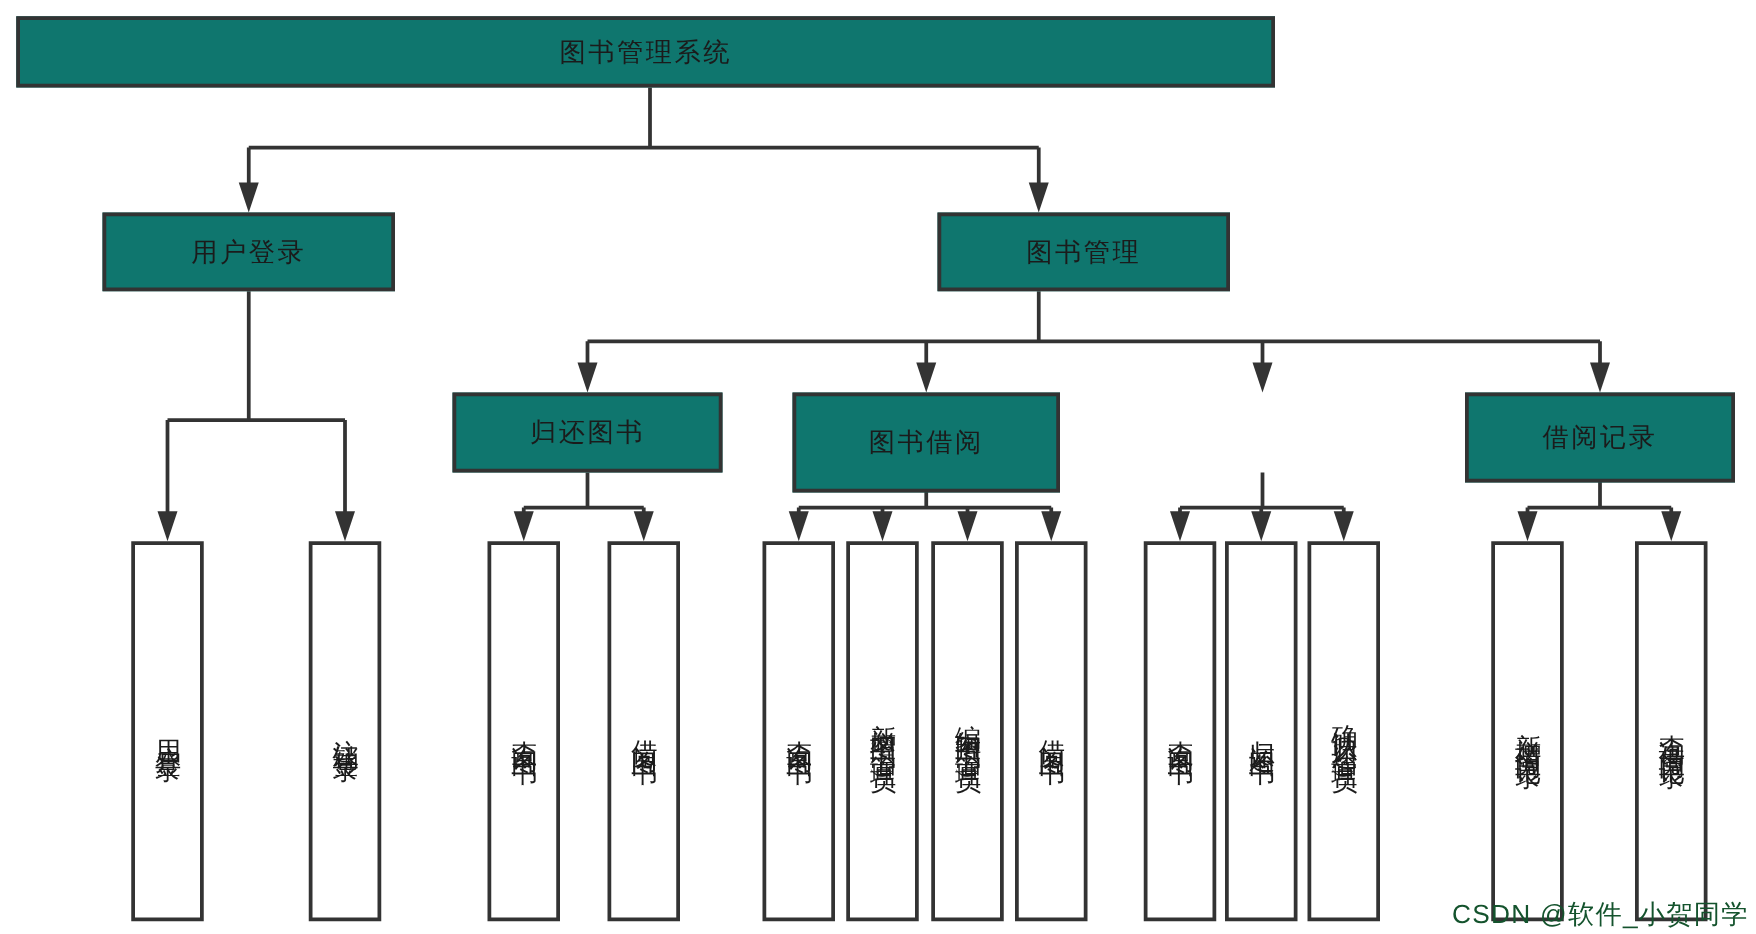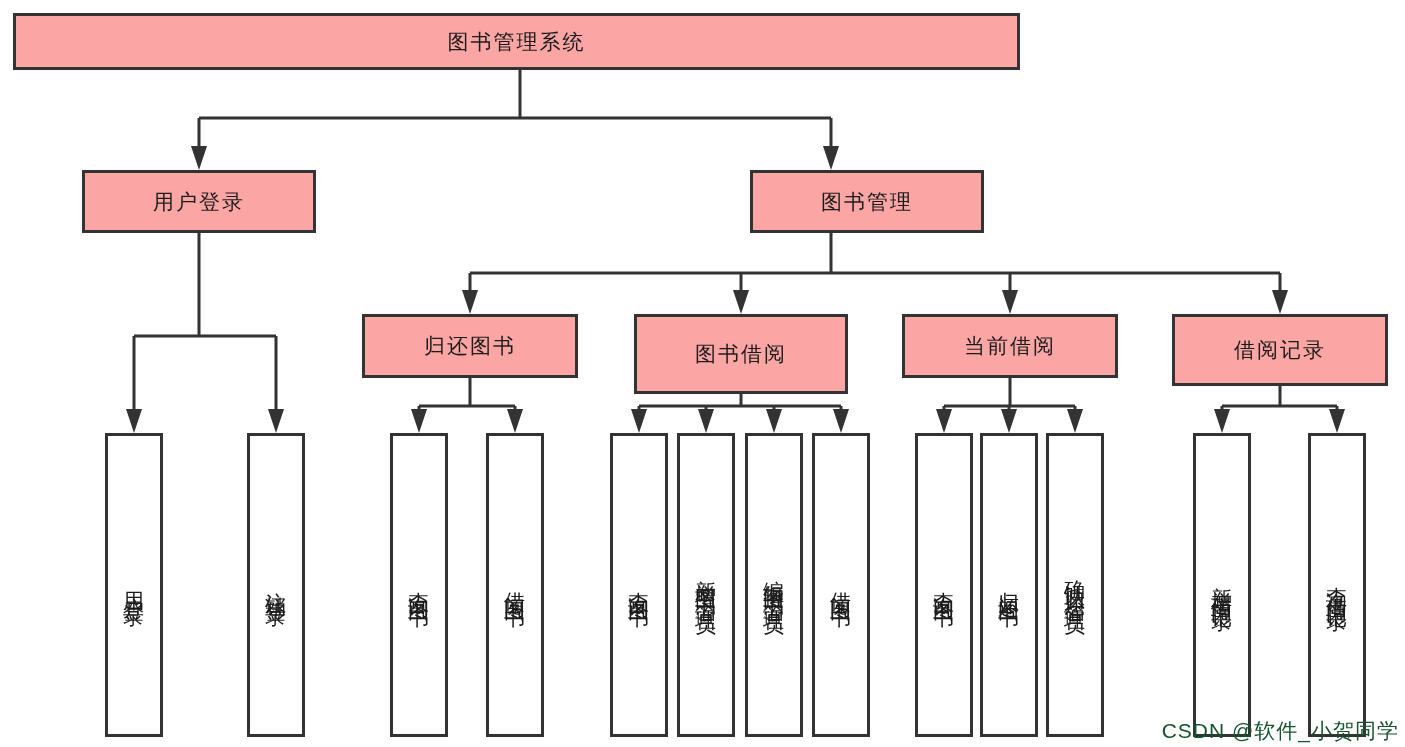--- a/index.html
+++ b/index.html
@@ -13,21 +13,21 @@
     overflow: hidden;
   }
   .connectors {
     position: absolute;
     left: 0; top: 0;
     width: 1405px; height: 747px;
   }
   .node {
     position: absolute;
     border: 3px solid #333333;
-    background: #fca5a5;
+    background: #0f766e;
     color: #1b1b1b;
     display: flex;
     align-items: center;
     justify-content: center;
     font-size: 21px;
     letter-spacing: 2px;
     text-align: center;
   }
   .vnode {
     position: absolute;
@@ -99,21 +99,20 @@
     </g>
   </svg>
 
   <div class="node" style="left:13px; top:13px; width:1007px; height:57px;">图书管理系统</div>
 
   <div class="node" style="left:82px; top:170px; width:234px; height:63px;">用户登录</div>
   <div class="node" style="left:714px; top:170px; width:234px; height:63px;margin-left:36px;">图书管理</div>
 
   <div class="node" style="left:362px; top:314px; width:216px; height:64px;">归还图书</div>
   <div class="node" style="left:634px; top:314px; width:214px; height:80px;">图书借阅</div>
-  <div class="node" style="left:902px; top:314px; width:216px; height:64px;">当前借阅</div>
   <div class="node" style="left:1172px; top:314px; width:216px; height:72px;">借阅记录</div>
 
   <div class="vnode" style="left:105px; top:433px; width:58px; height:304px;">用户登录</div>
   <div class="vnode" style="left:247px; top:433px; width:58px; height:304px;">注销登录</div>
 
   <div class="vnode" style="left:390px; top:433px; width:58px; height:304px;">查询图书</div>
   <div class="vnode" style="left:486px; top:433px; width:58px; height:304px;">借阅图书</div>
 
   <div class="vnode" style="left:610px; top:433px; width:58px; height:304px;">查询图书</div>
   <div class="vnode" style="left:677px; top:433px; width:58px; height:304px;">新增图书（管理员）</div>

